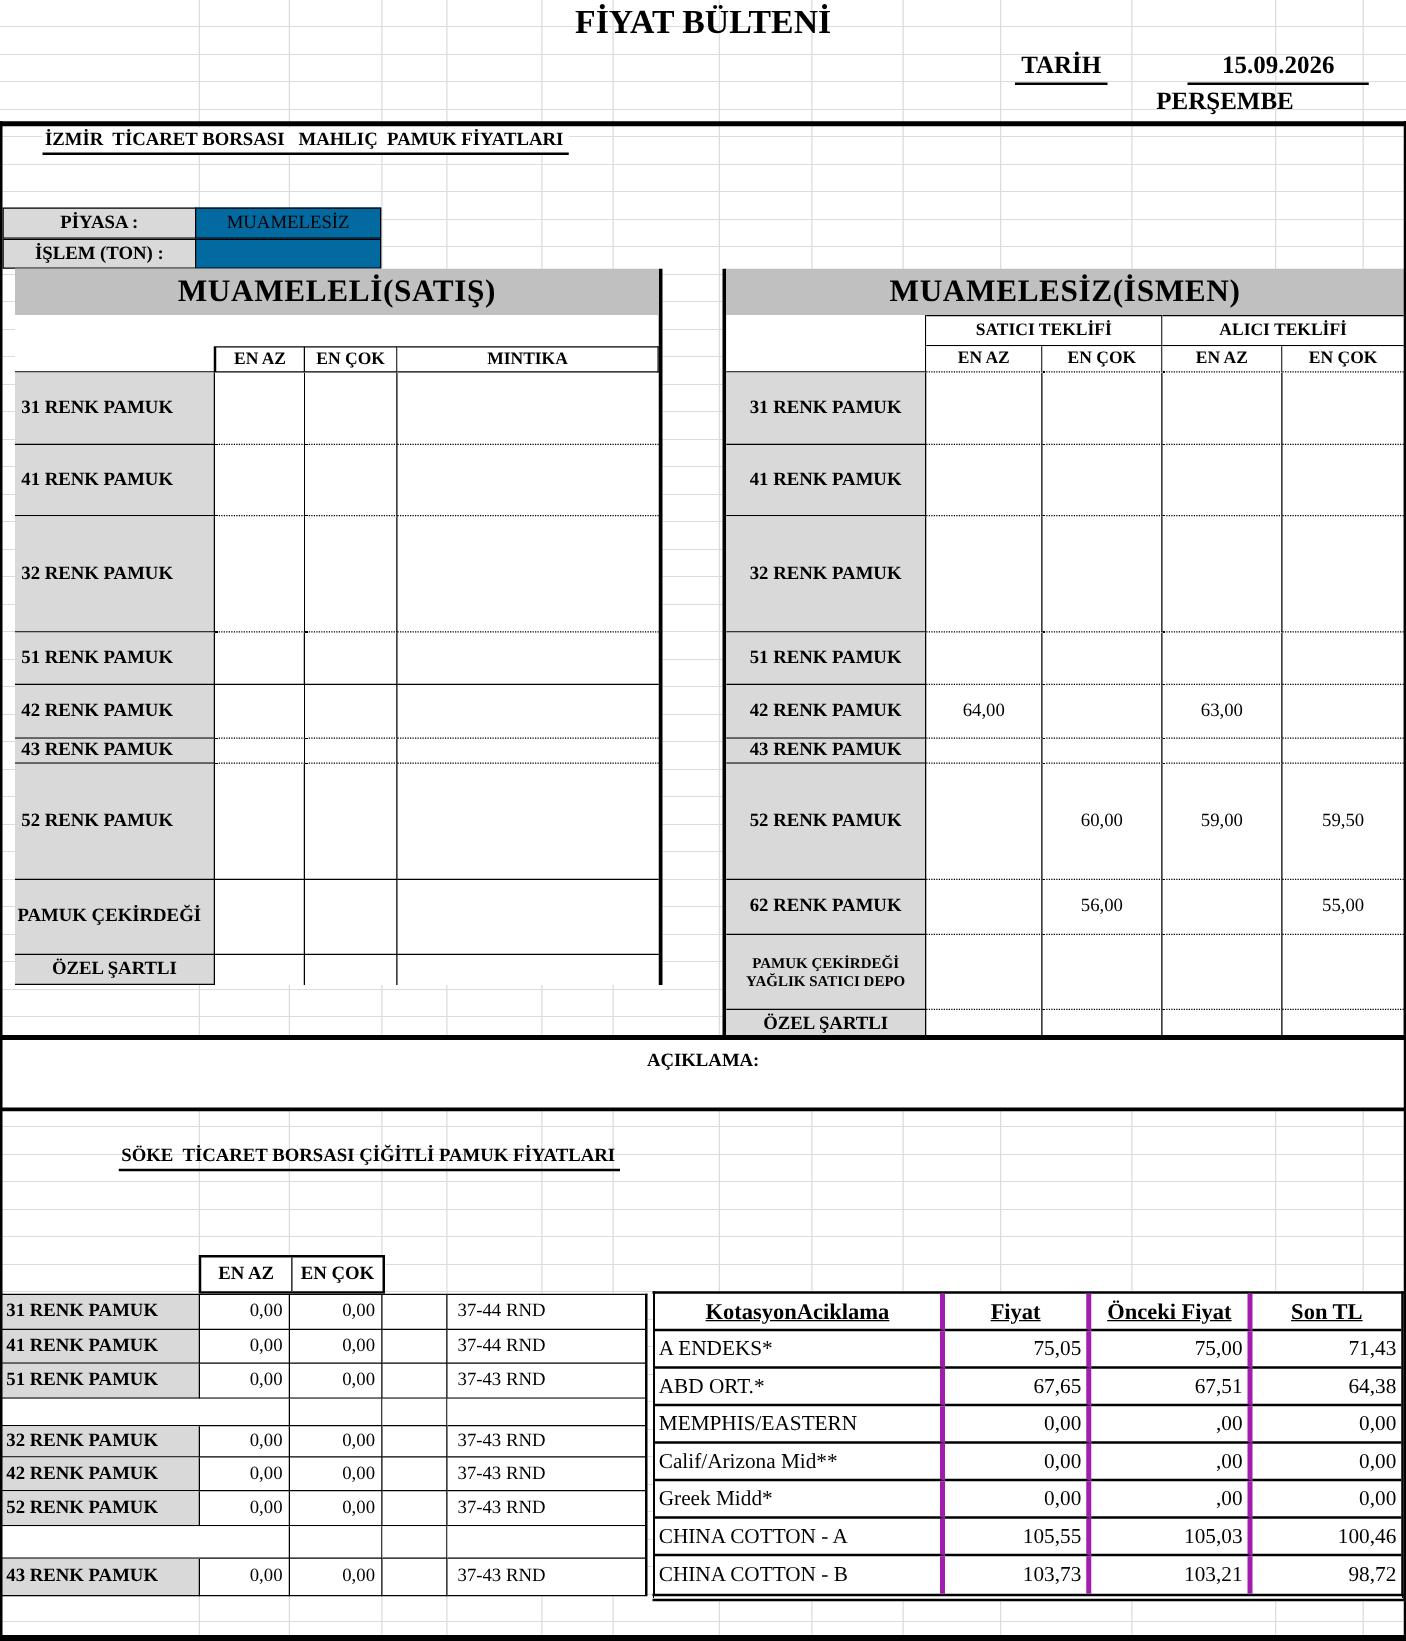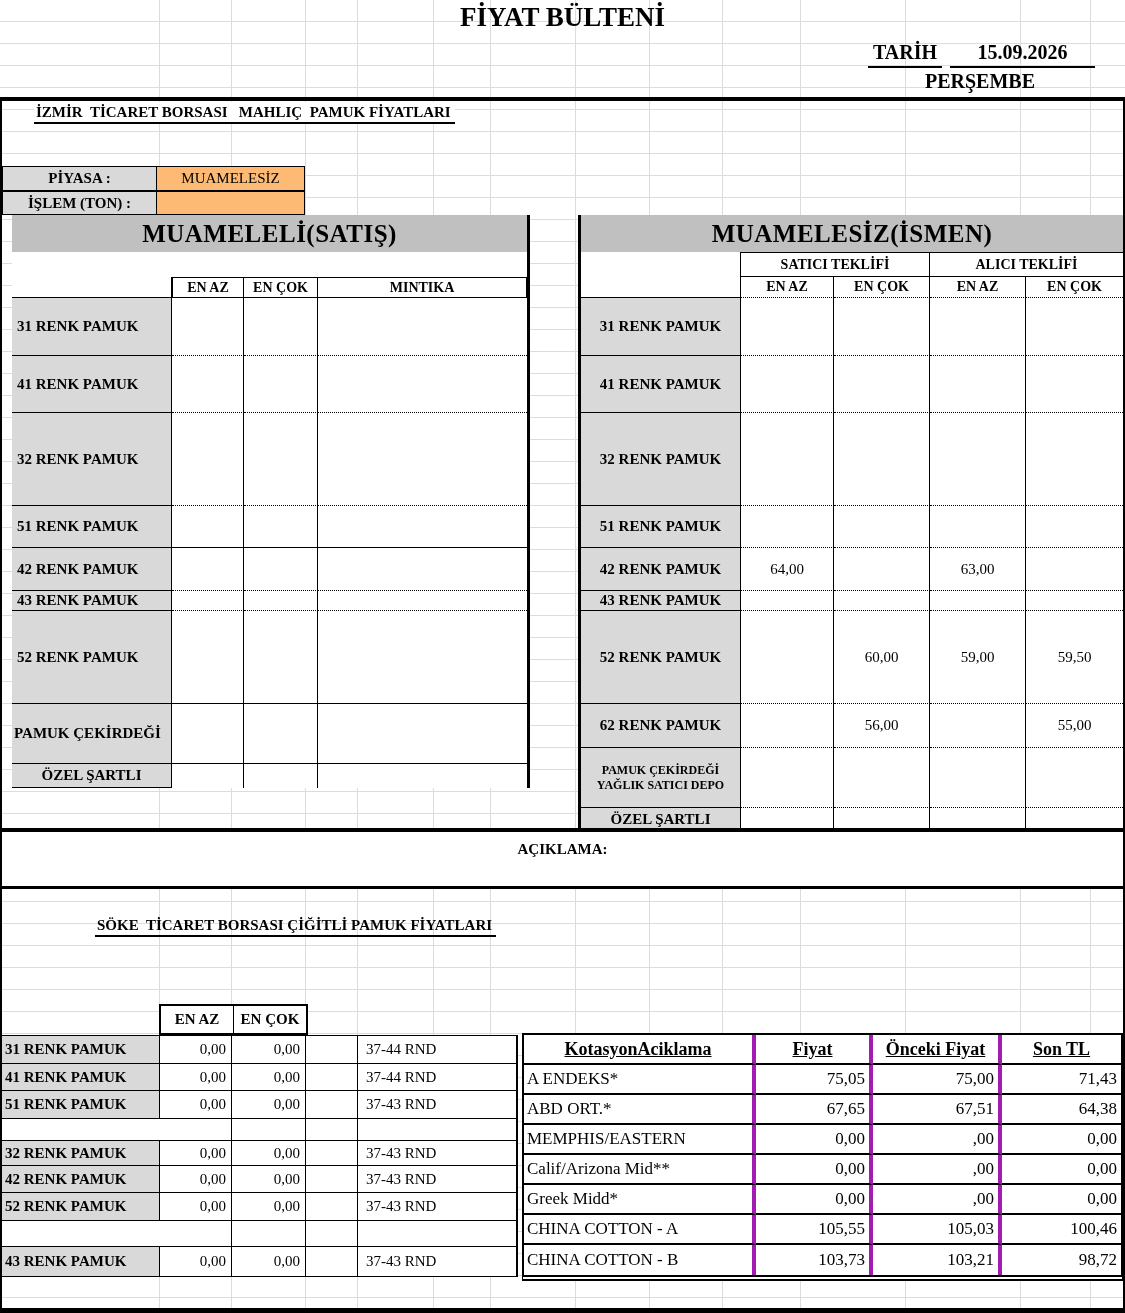--- a/index.html
+++ b/index.html
@@ -18,21 +18,21 @@
   .title{left:0;top:2px;width:1125px;text-align:center;font-size:27px;font-weight:bold;}
   .tarih{top:38px;height:28px;line-height:28px;font-size:20px;font-weight:bold;text-align:center;
          border-bottom:2px solid #000;}
   .day{left:900px;top:68px;width:160px;height:27px;line-height:27px;font-size:20px;font-weight:bold;text-align:center;}
 
   .secHeading{font-size:15px;font-weight:bold;border-bottom:2px solid #000;white-space:pre;
               background:#fff;padding:2px 4px 1px 2px;}
 
   .fieldLab{background:#d9d9d9;border:1px solid #000;font-weight:bold;font-size:15px;
             text-align:center;line-height:23px;}
-  .fieldVal{background:#fdba74;border:1px solid #000;font-size:15px;text-align:center;line-height:23px;}
+  .fieldVal{background:#0369a1;border:1px solid #000;font-size:15px;text-align:center;line-height:23px;}
 
   table{border-collapse:separate;border-spacing:0;table-layout:fixed;position:absolute;z-index:2;background:#fff;}
   td{overflow:hidden;white-space:nowrap;vertical-align:middle;font-size:15px;padding:0;}
 
   .banner{background:#c0c0c0;font-size:25px;font-weight:bold;text-align:center;letter-spacing:.5px;}
   .lab{background:#d9d9d9;font-weight:bold;border-right:1px solid #000;border-bottom:1px solid #000;padding-left:5px;}
   .lab.ctr{padding-left:0;text-align:center;}
   .val{border-right:1px solid #000;text-align:center;}
   .val.last{border-right:none;}
   tr.bd-dot td.val{border-bottom:1px dotted #000;}
@@ -93,21 +93,21 @@
 
   <div class="thick" style="top:97px;height:4px"></div>
   <div class="thick" style="top:828px;height:4px"></div>
   <div class="thick" style="top:886px;height:3px"></div>
   <div class="thick" style="top:1308px;height:5px"></div>
   <div class="sideL"></div>
   <div class="sideR"></div>
   <div class="whitecover" style="left:2px;top:831px;width:1121px;height:55px"></div>
 
   <div class="abs title">FİYAT BÜLTENİ</div>
-  <div class="abs tarih" style="left:868px;width:74px">TARİH</div>
+  <div class="abs tarih" style="left:812px;width:74px">TARİH</div>
   <div class="abs tarih" style="left:950px;width:145px">15.09.2026</div>
   <div class="abs day">PERŞEMBE</div>
 
   <div class="abs secHeading" style="left:34px;top:102px">İZMİR  TİCARET BORSASI   MAHLIÇ  PAMUK FİYATLARI</div>
   <div class="abs fieldLab" style="left:2px;top:166px;width:153px;height:23px">PİYASA :</div>
   <div class="abs fieldVal" style="left:156px;top:166px;width:147px;height:23px">MUAMELESİZ</div>
   <div class="abs fieldLab" style="left:2px;top:191px;width:153px;height:22px">İŞLEM (TON) :</div>
   <div class="abs fieldVal" style="left:156px;top:191px;width:147px;height:22px"></div>
 
   <table class="lt">

